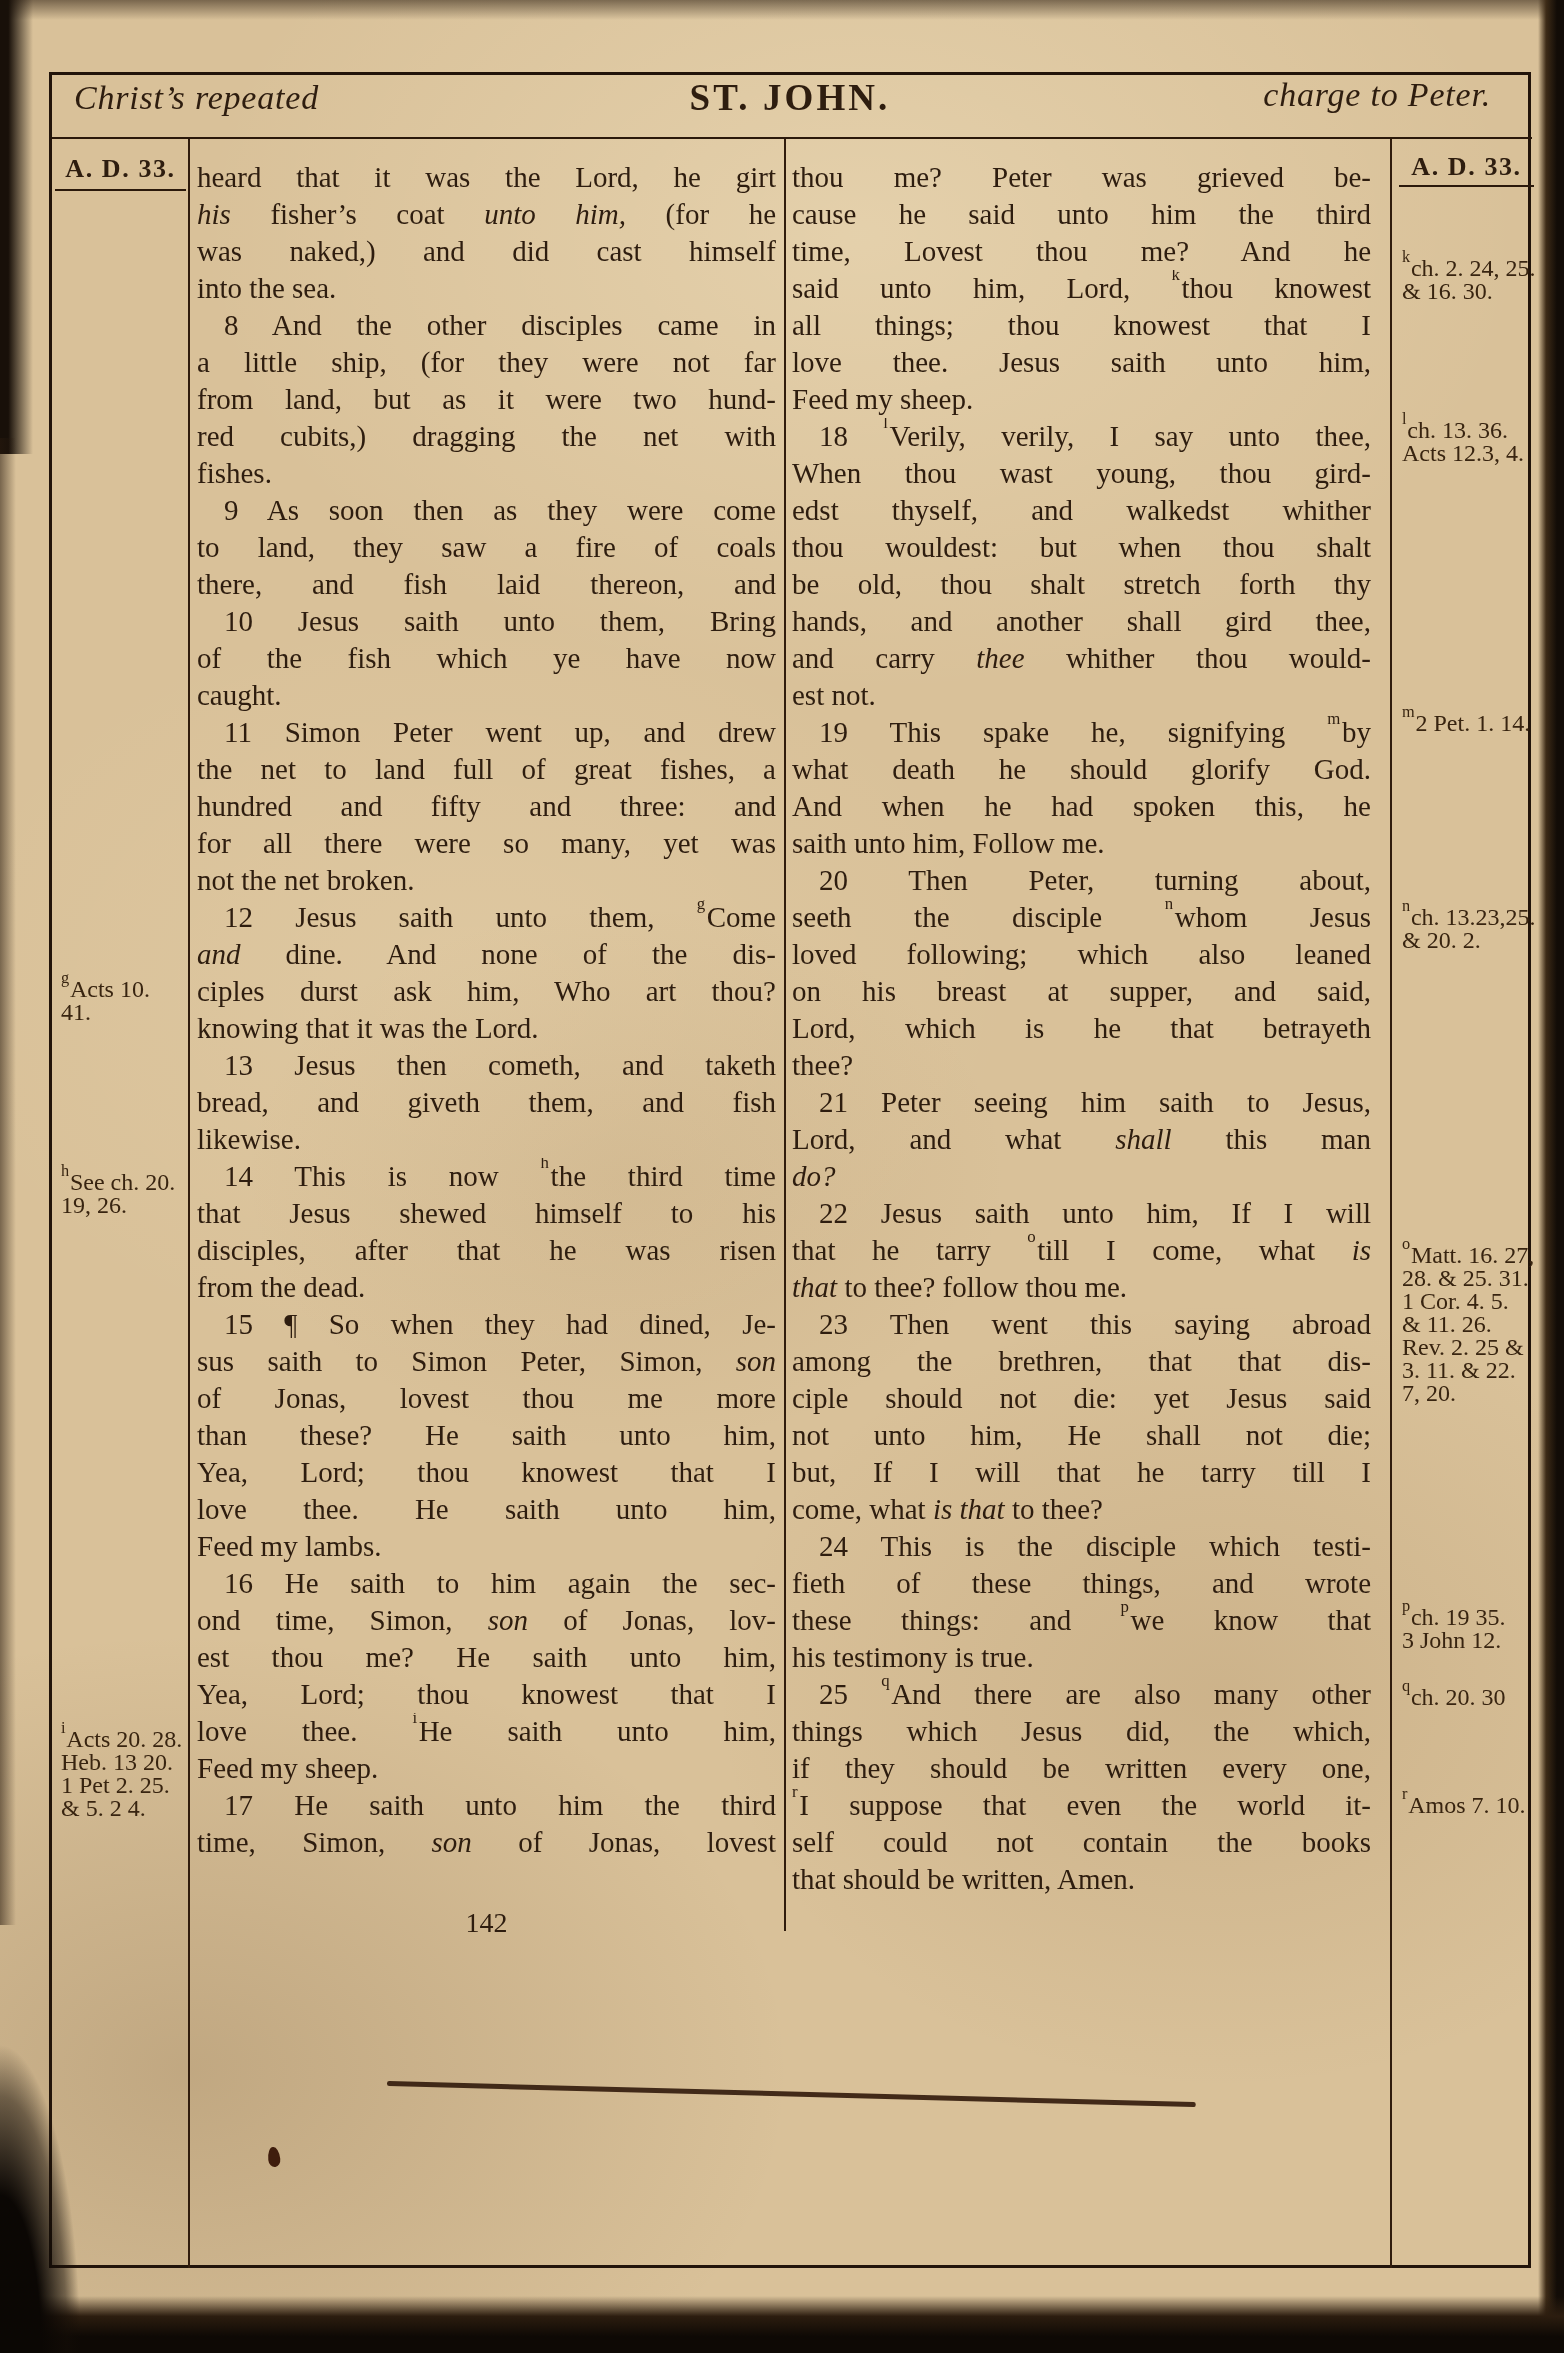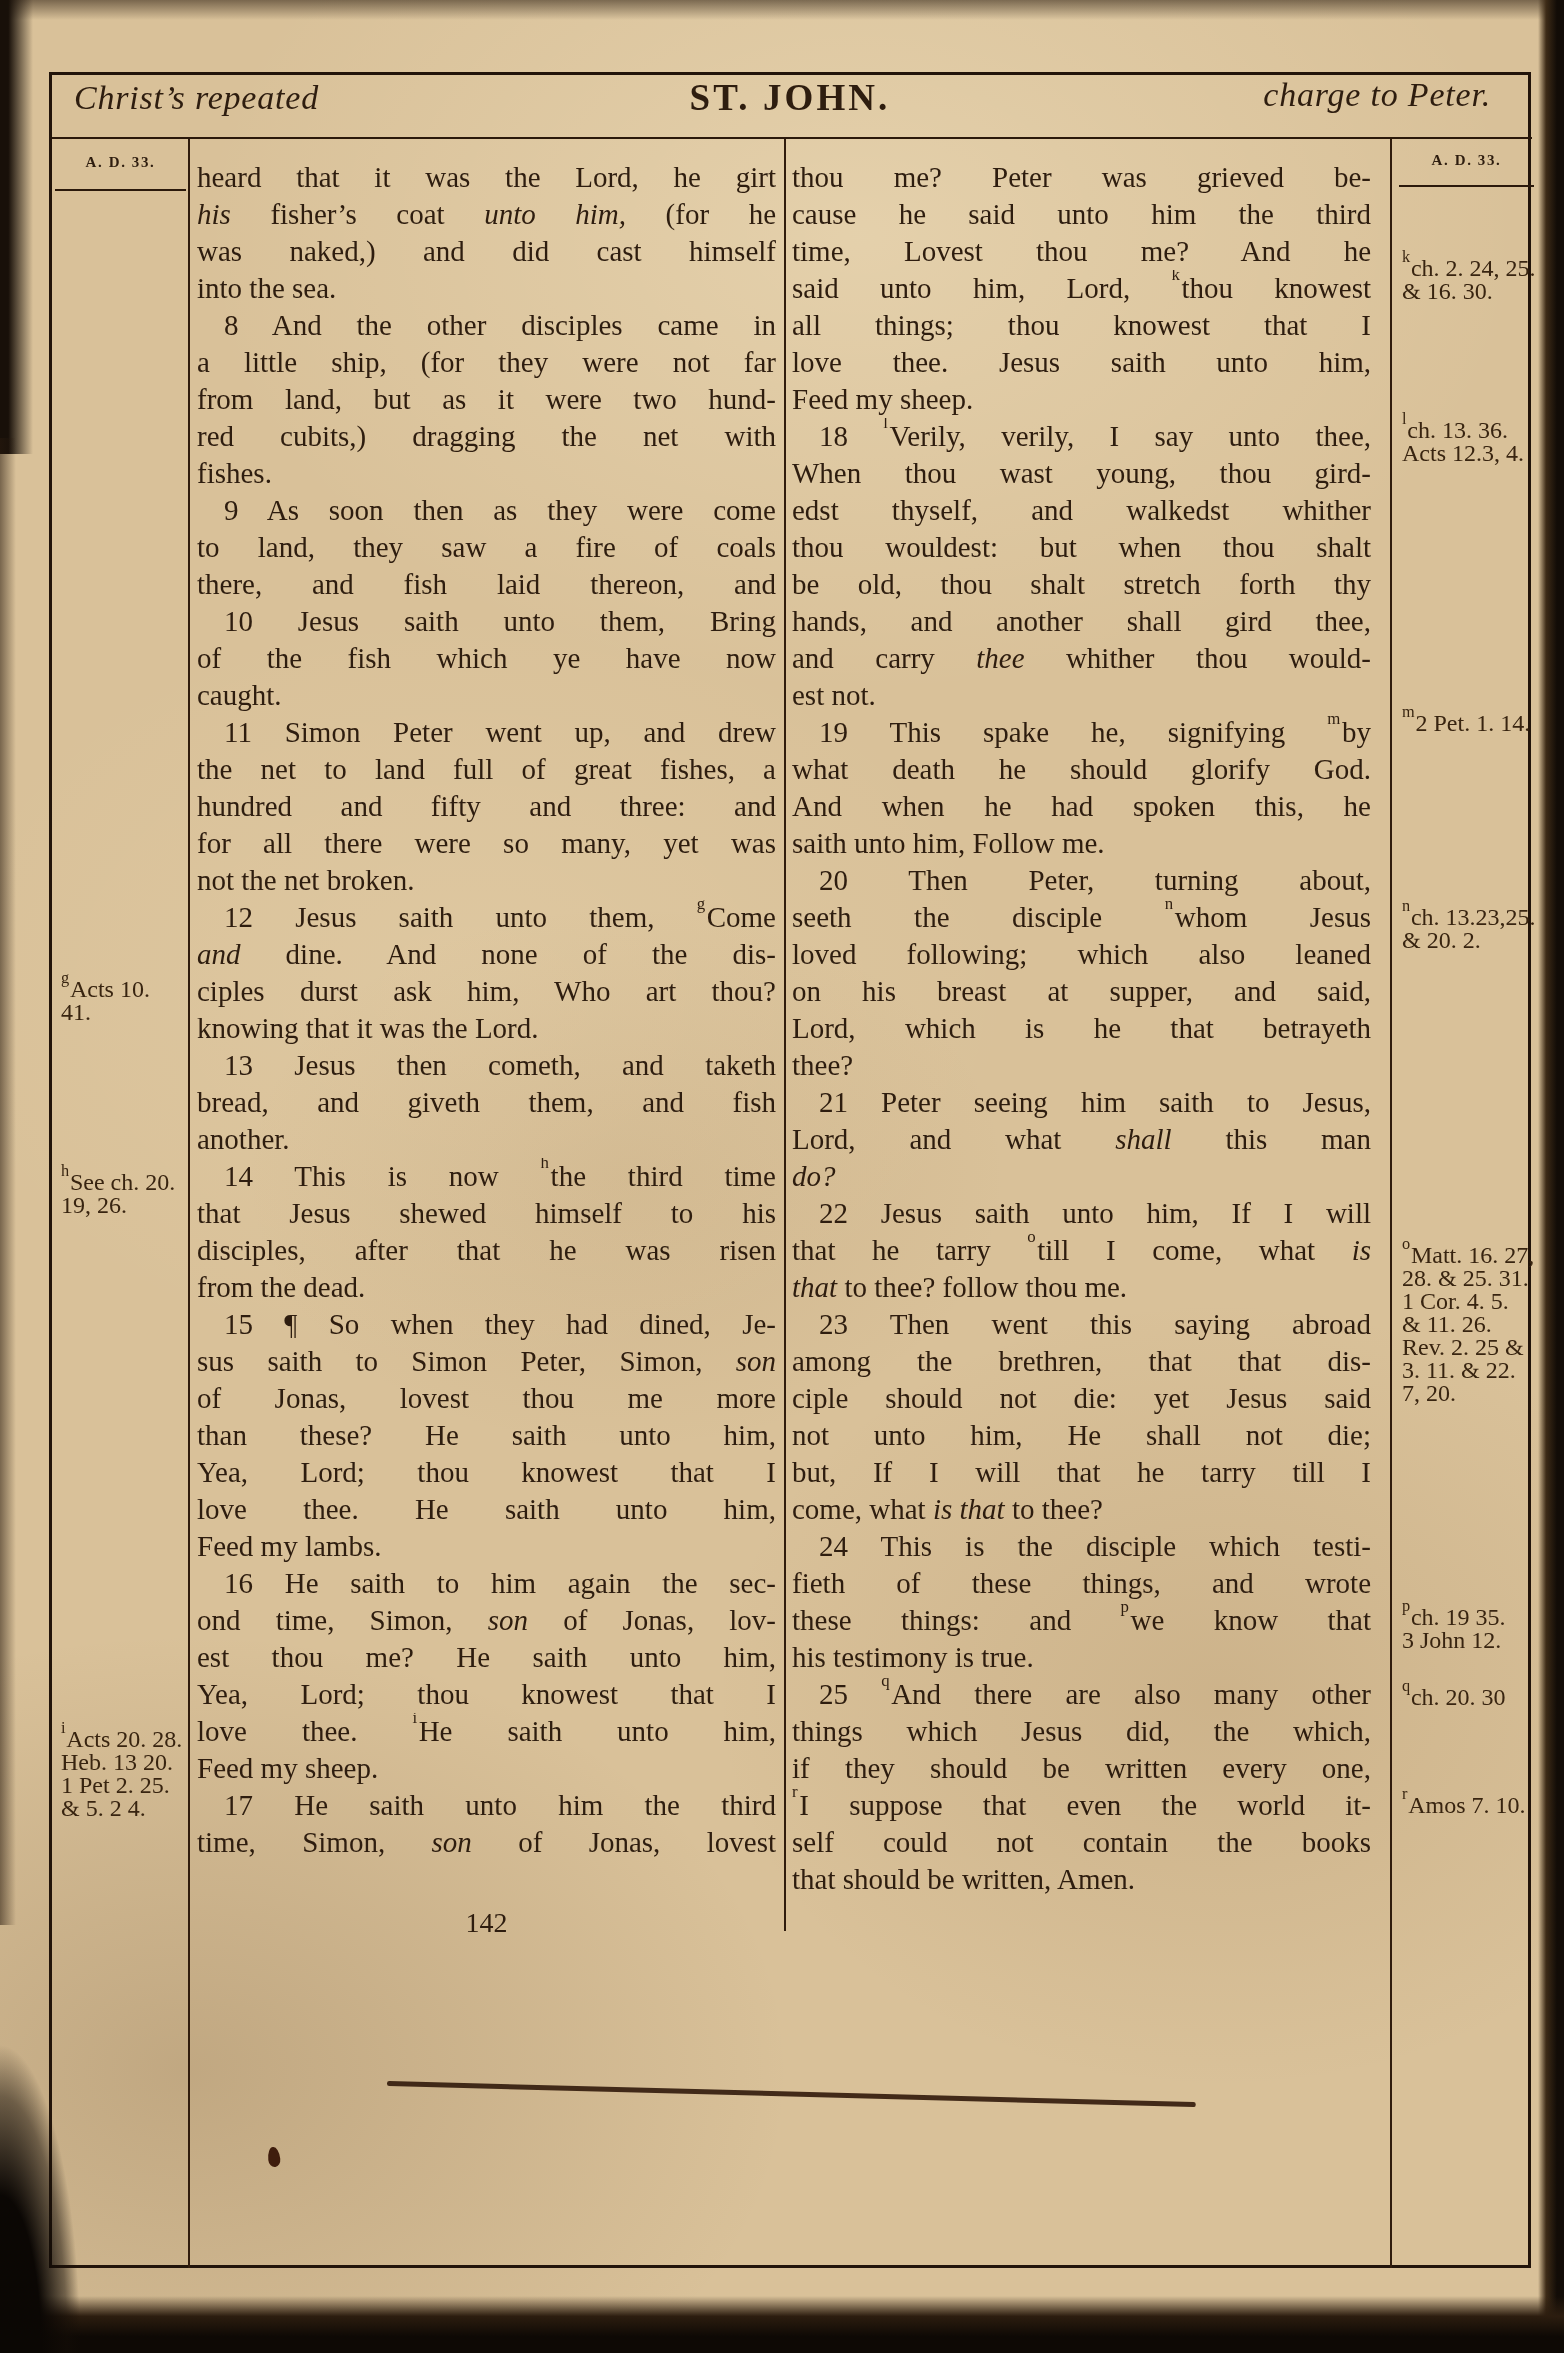--- a/index.html
+++ b/index.html
@@ -20,21 +20,21 @@
   .v-rule-left{left:188px;top:139px;width:2.3px;height:2129px;background:#301c0d;}
   .v-rule-center{left:784px;top:139px;width:2.3px;height:1792px;background:#301c0d;}
   .v-rule-right{left:1390px;top:139px;width:2.3px;height:2129px;background:#301c0d;}
   .lm-rule{left:55px;top:189px;width:131px;height:2.3px;}
   .rm-rule{left:1399px;top:185px;width:135px;height:2.3px;}
   
   .h-left{position:absolute;left:74px;top:79px;font-size:34px;font-style:italic;letter-spacing:0.8px;}
   .h-center{position:absolute;left:49px;top:76px;width:1482px;text-align:center;
     font-size:37px;font-weight:600;letter-spacing:3.1px;}
   .h-right{position:absolute;right:74px;top:76px;font-size:34px;font-style:italic;letter-spacing:0.8px;}
-  .ad{position:absolute;font-size:15px;font-weight:bold;letter-spacing:1.6px;}
+  .ad{position:absolute;font-size:26px;font-weight:bold;letter-spacing:1.6px;}
   .ad-left{left:55px;top:154px;width:131px;text-align:center;}
   .ad-right{left:1399px;top:152px;width:135px;text-align:center;}
   
   .col{position:absolute;top:159px;width:579px;}
   .col1{left:197px;}
   .col2{left:792px;}
   .line{height:37px;line-height:37px;font-size:29px;overflow:hidden;
     text-align:justify;text-align-last:justify;}
   .line.end{text-align-last:left;}
   .line.vstart{text-indent:27px;}
@@ -117,21 +117,21 @@
       <div class="line">the net to land full of great fishes, a</div>
       <div class="line">hundred and fifty and three: and</div>
       <div class="line">for all there were so many, yet was</div>
       <div class="line end">not the net broken.</div>
       <div class="line vstart">12 Jesus saith unto them, <sup>g</sup>Come</div>
       <div class="line"><i>and</i> dine.  And none of the dis-</div>
       <div class="line">ciples durst ask him, Who art thou?</div>
       <div class="line end">knowing that it was the Lord.</div>
       <div class="line vstart">13 Jesus then cometh, and taketh</div>
       <div class="line">bread, and giveth them, and fish</div>
-      <div class="line end">another.</div>
+      <div class="line end">likewise.</div>
       <div class="line vstart">14 This is now <sup>h</sup>the third time</div>
       <div class="line">that Jesus shewed himself to his</div>
       <div class="line">disciples, after that he was risen</div>
       <div class="line end">from the dead.</div>
       <div class="line vstart">15 ¶ So when they had dined, Je-</div>
       <div class="line">sus saith to Simon Peter, Simon, <i>son</i></div>
       <div class="line">of Jonas, lovest thou me more</div>
       <div class="line">than these?  He saith unto him,</div>
       <div class="line">Yea, Lord; thou knowest that I</div>
       <div class="line">love thee.  He saith unto him,</div>

